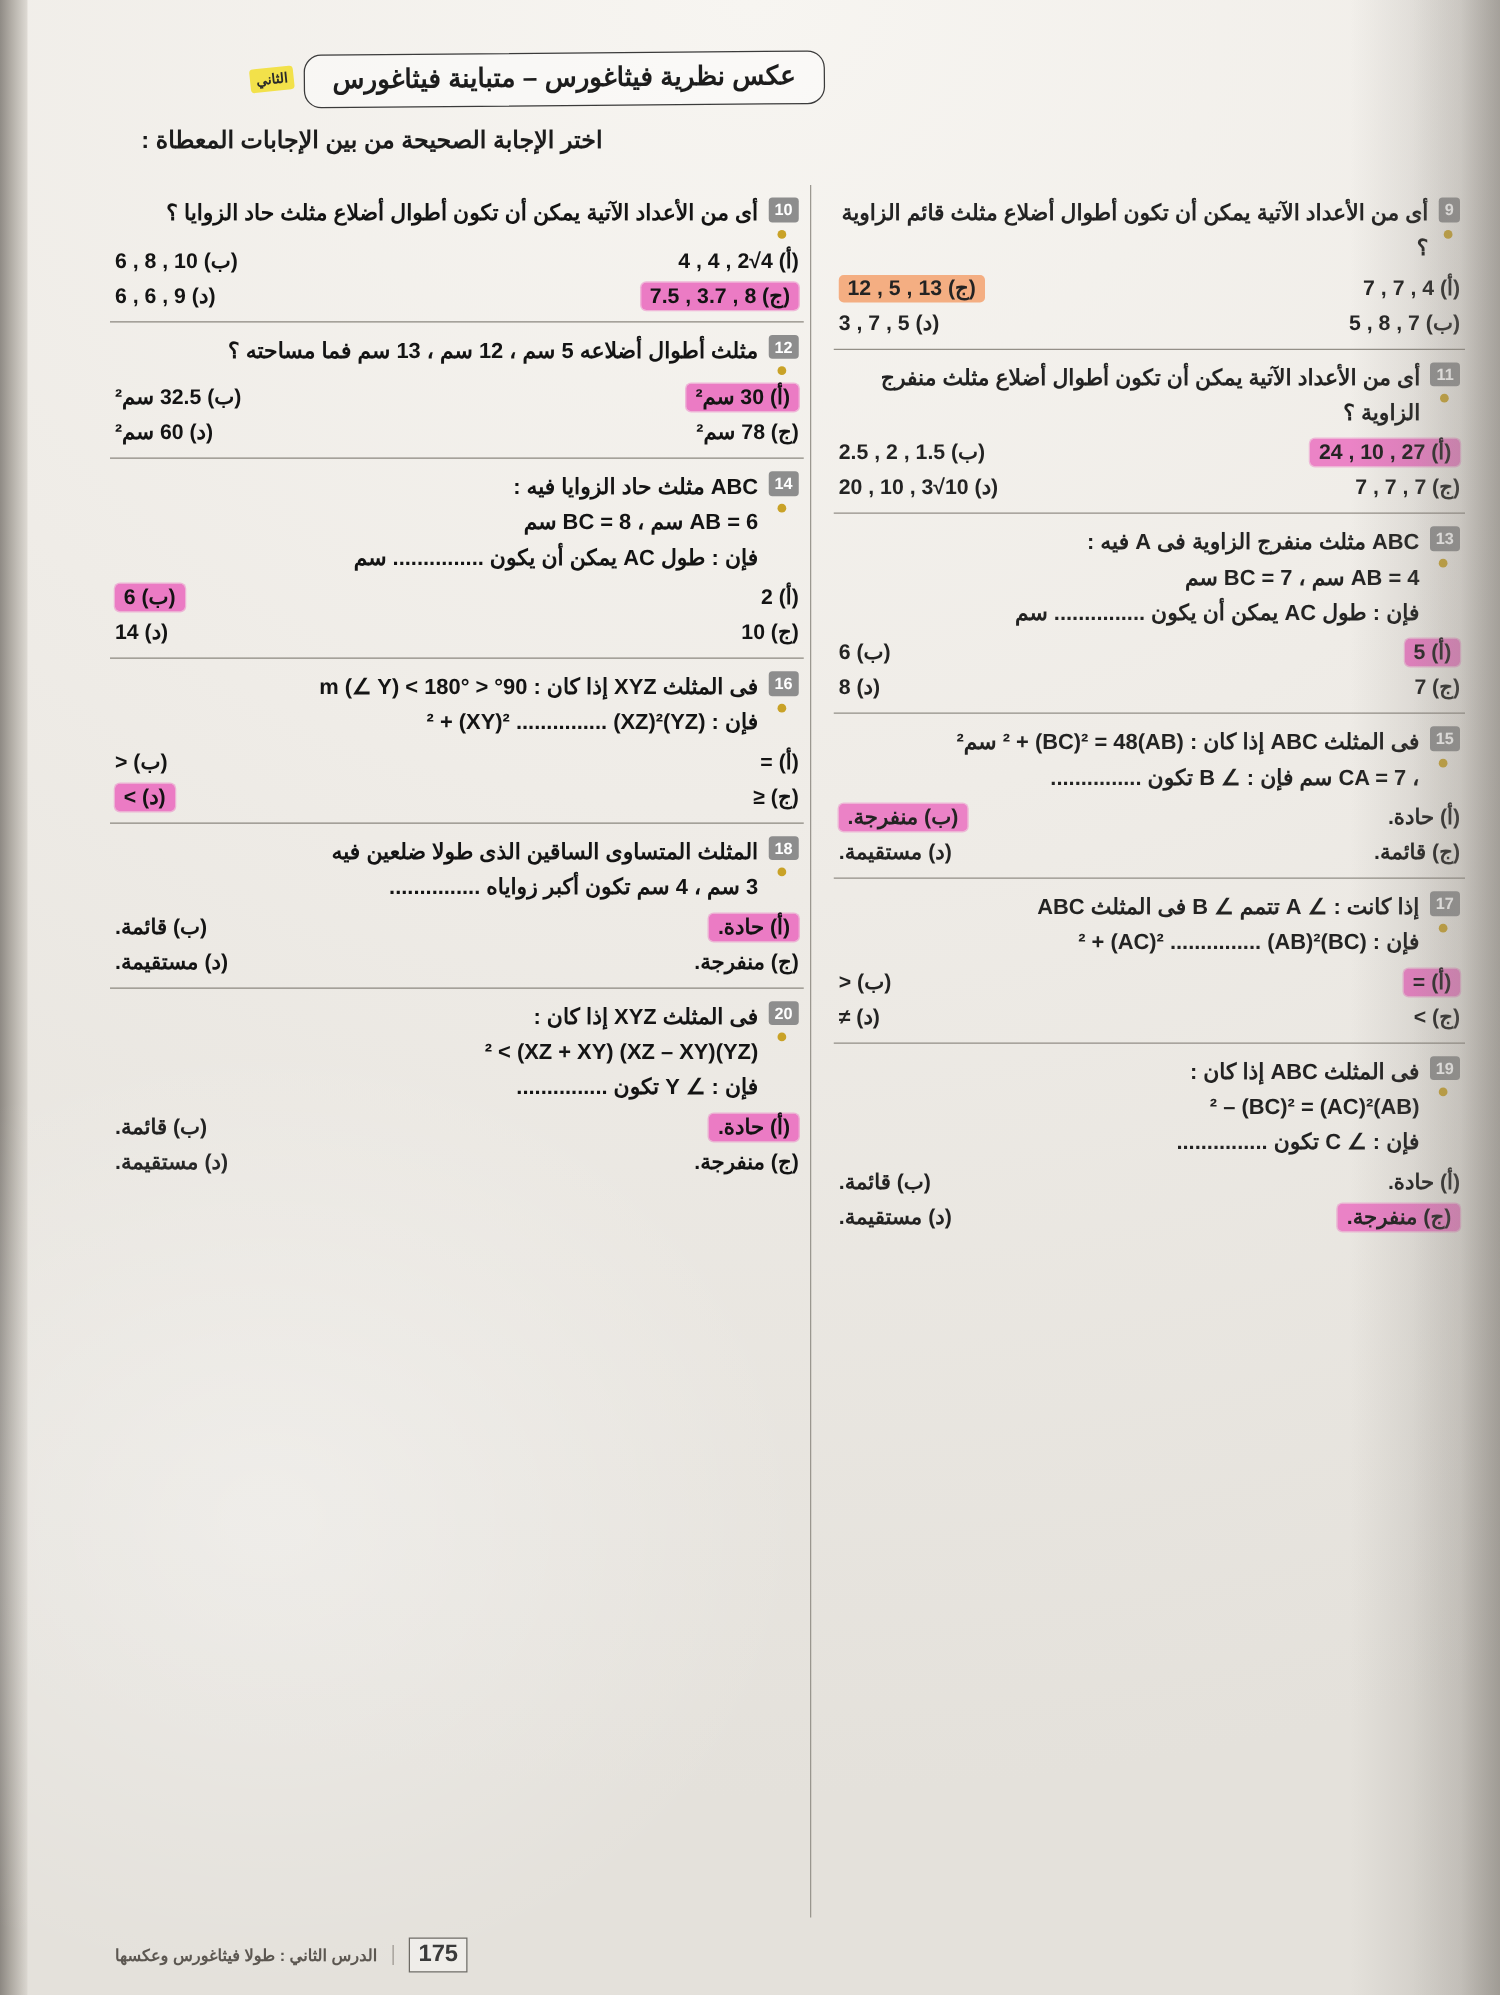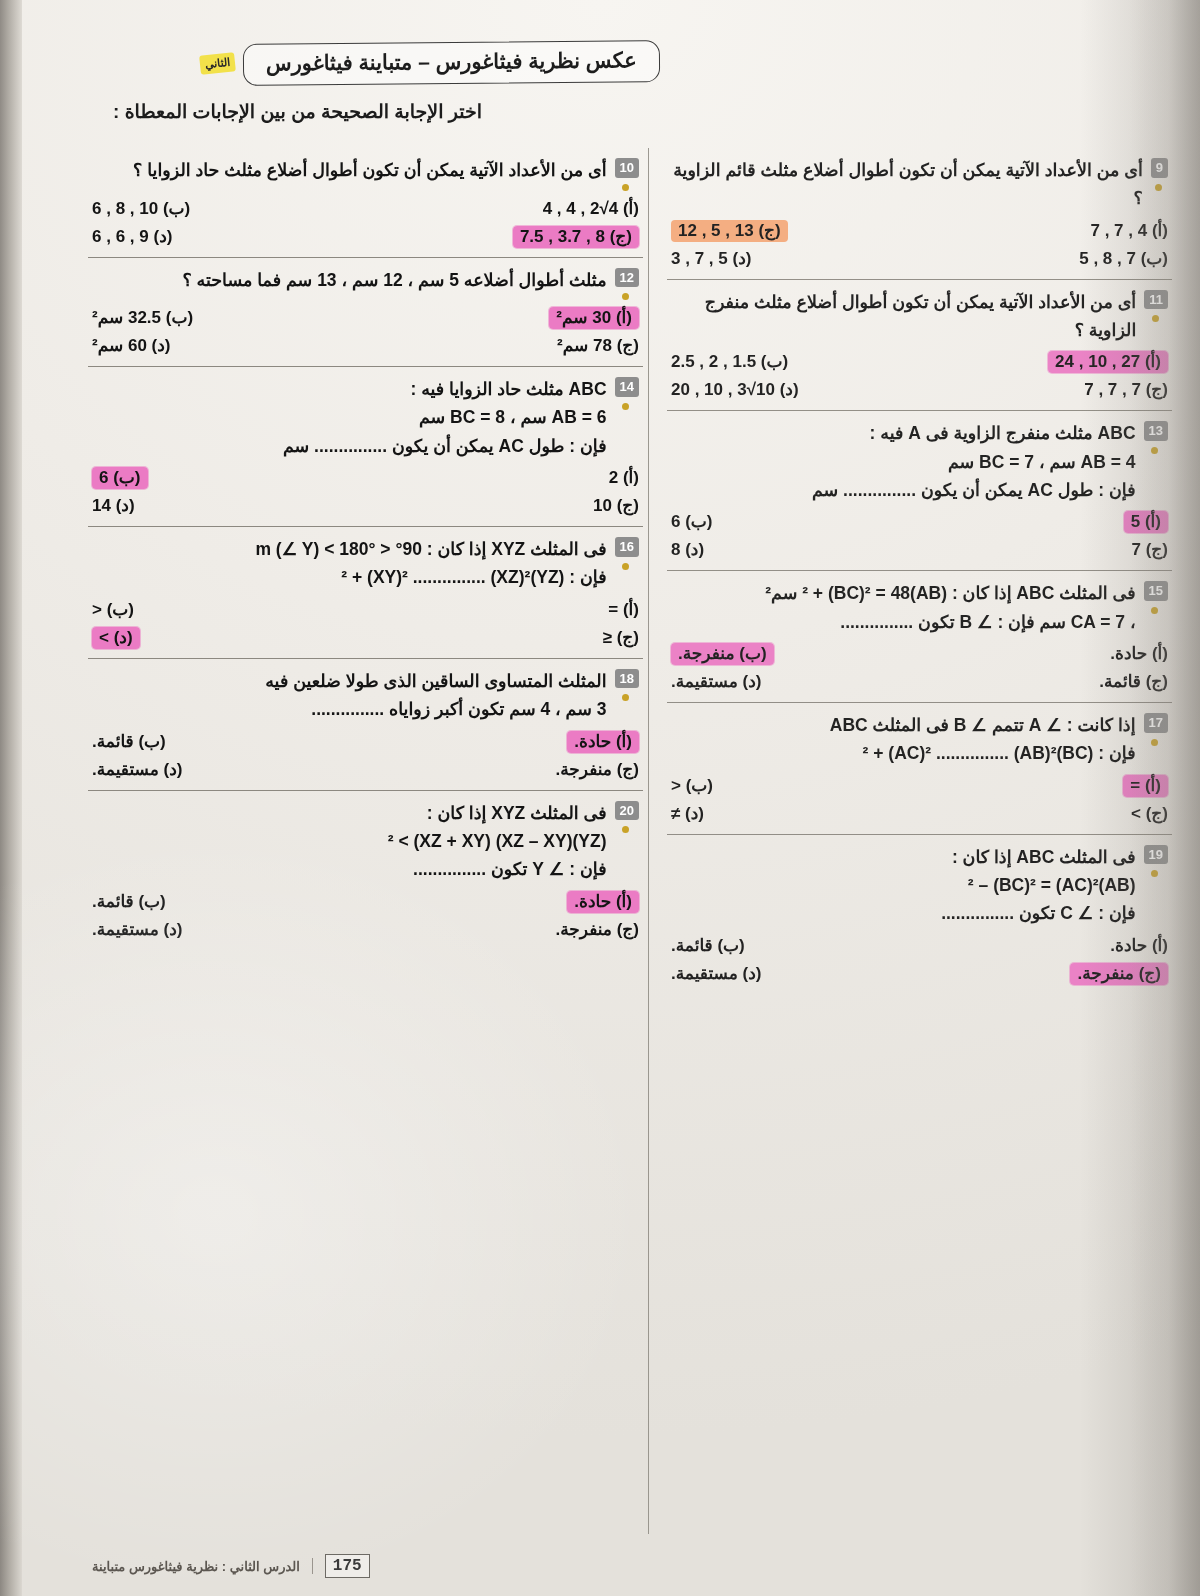--- a/index.html
+++ b/index.html
@@ -122,23 +122,22 @@
     background:linear-gradient(270deg, rgba(110,105,98,.30), rgba(110,105,98,0));
     pointer-events:none;
   }
 
   .footer{
     position:absolute;bottom:18px;left:92px;
     display:flex;align-items:center;gap:12px;
     font-size:13px;color:#5c5751;font-weight:bold;
   }
   .pagebox{
-    border:1px solid #6d6a64;padding:2px 7px;font-size:16px;color:#3a3a3a;
+    border:1px solid #6d6a64;padding:2px 7px;font-size:19px;color:#3a3a3a;
     background:rgba(255,255,255,.4);
-    font-family:Liberation Mono, monospace;
   }
   .footer .sep{width:1px;height:16px;background:#9a958e;}
   .tilt{transform:rotate(-0.5deg);}
 </style>
 </head>
 <body>
 
 <div id="page">
   <div id="binding"></div>
 
@@ -368,15 +367,15 @@
       </div>
   </div>
 
   <div class="fade"></div>
   <div id="curve"></div>
   <div id="sheen"></div>
 
   <div class="footer">
     <div class="pagebox">175</div>
     <div class="sep"></div>
-    <div>الدرس الثاني : نظرية فيثاغورس متباينة</div>
+    <div>الدرس الثاني : طولا فيثاغورس وعكسها</div>
   </div>
 </div>
 
 </body></html>

